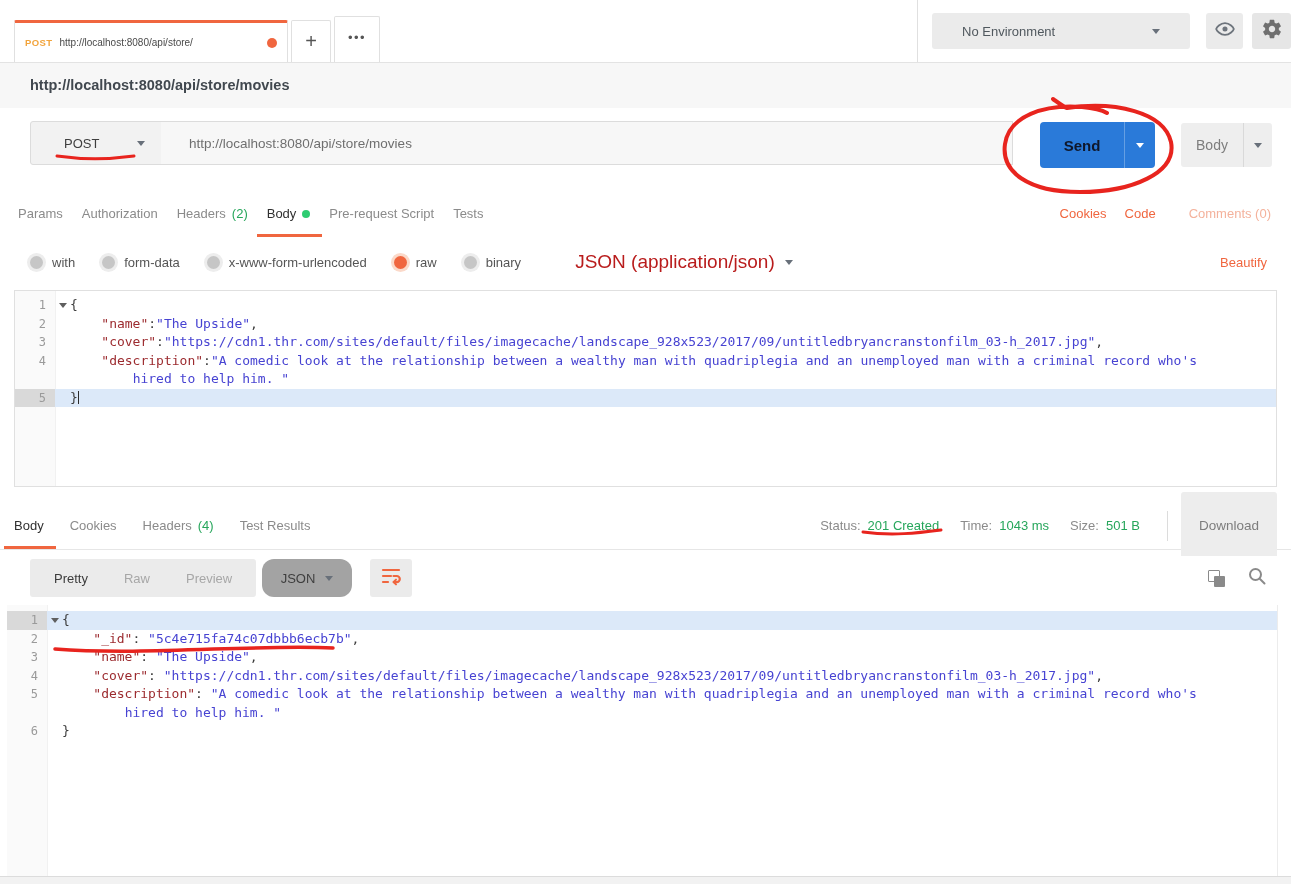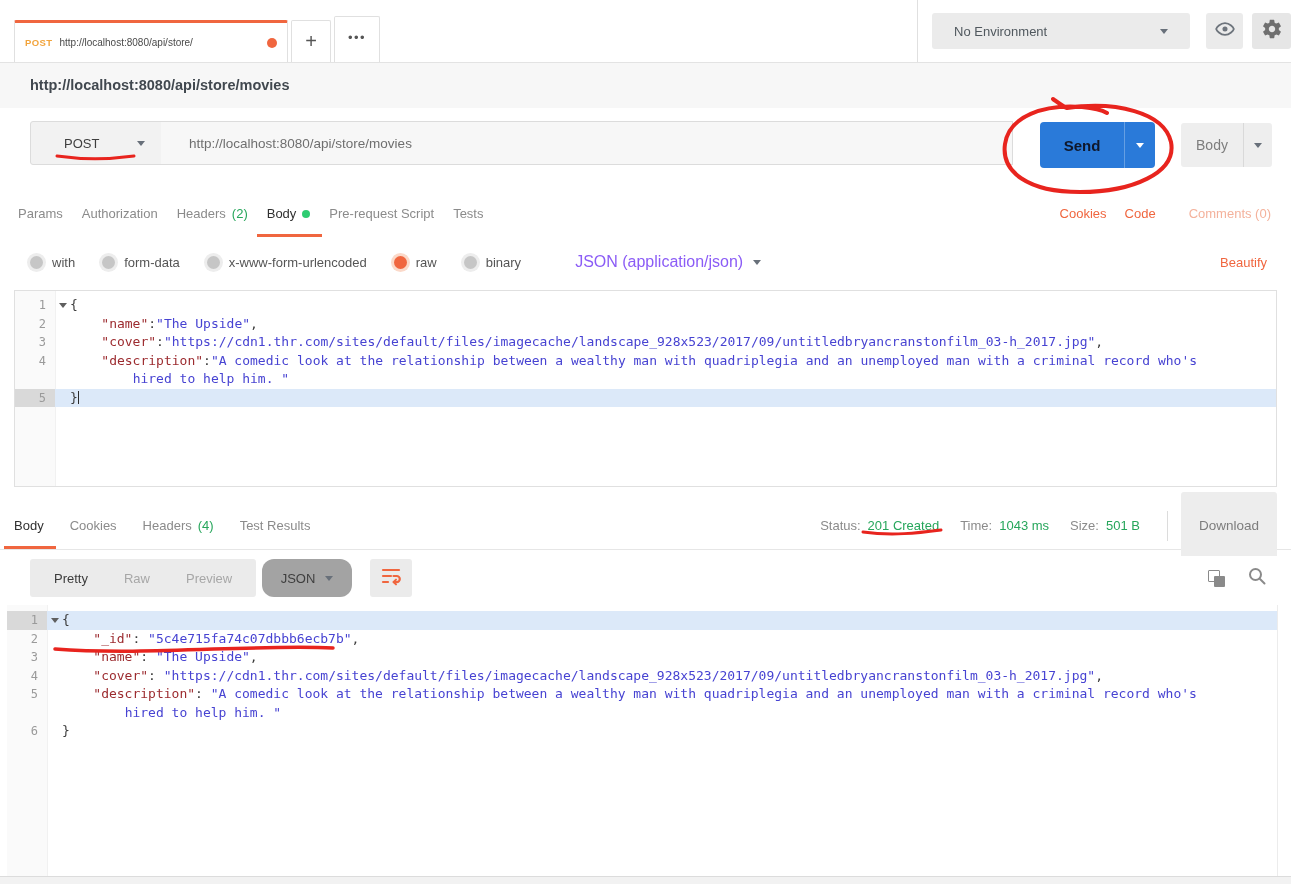--- a/index.html
+++ b/index.html
@@ -9,21 +9,21 @@
   #app-header{position:absolute;left:0;top:0;width:1291px;height:62px;background:#fff;border-bottom:1px solid #e3e3e3;}
   #tabstrip{position:absolute;left:14px;bottom:0;display:flex;align-items:flex-end;}
   .req-tab{height:39px;background:#fff;border:1px solid #e0e0e0;border-bottom:none;border-top:3px solid #f0663f;border-radius:2px 2px 0 0;display:flex;align-items:center;gap:7px;padding:0 10px;width:252px;}
   .req-tab .method{color:#f2a43c;font-weight:bold;font-size:9.5px;letter-spacing:.4px;}
   .req-tab .turl{color:#4a4a4a;font-size:10px;flex:1;white-space:nowrap;overflow:hidden;}
   .unsaved-dot{width:10px;height:10px;border-radius:50%;background:#f0663f;flex:0 0 auto;}
   .mini-tab{height:41px;background:#fff;border:1px solid #e0e0e0;border-bottom:none;border-radius:2px 2px 0 0;display:flex;align-items:center;justify-content:center;margin-left:3px;color:#555;}
   .tab-plus{width:38px;font-size:20px;font-weight:300;}
   .tab-more{width:44px;font-size:13px;letter-spacing:1.5px;padding-bottom:4px;}
   #header-divider{position:absolute;left:917px;top:0;width:1px;height:62px;background:#e0e0e0;}
-  #env-select{position:absolute;left:932px;top:13px;width:258px;height:36px;background:#ebebeb;border-radius:3px;display:flex;align-items:center;padding:0 22px;box-sizing:border-box;}
+  #env-select{position:absolute;left:932px;top:13px;width:258px;height:36px;background:#ebebeb;border-radius:3px;display:flex;align-items:center;padding:0 30px;box-sizing:border-box;}
   #env-select .lbl{font-size:13px;color:#50585e;flex:1;}
   .caret{width:0;height:0;border-left:4.5px solid transparent;border-right:4.5px solid transparent;border-top:5.5px solid #68707a;}
   .hbtn{position:absolute;top:13px;height:36px;background:#ebebeb;border-radius:3px;display:flex;align-items:center;justify-content:center;}
   #eye-btn{left:1206px;width:37px;}
   #gear-btn{left:1252px;width:39px;background:#e6e6e6;}
 
   
   #url-title-row{position:absolute;left:0;top:63px;width:1291px;height:45px;background:#f7f7f7;}
   #url-title{position:absolute;left:30px;top:0;line-height:45px;font-size:14.5px;font-weight:bold;color:#41484f;}
 
@@ -54,21 +54,21 @@
   #req-links .lnk.dim{color:#f4b29c;margin-left:15px;}
 
   
   #body-type-row{position:absolute;left:0;top:237px;width:1291px;height:50px;background:#fff;display:flex;align-items:center;}
   #body-type-row .group{display:flex;align-items:center;gap:27px;margin-left:30px;}
   .radio{display:flex;align-items:center;gap:9px;cursor:pointer;}
   .radio .rc{width:13px;height:13px;border-radius:50%;background:#c6c6c6;box-shadow:0 0 0 3px #ededed;}
   .radio.sel .rc{background:#f0663f;box-shadow:0 0 0 3px #fbd9c9;}
   .radio .rl{font-size:13px;color:#555;}
   #content-type{display:flex;align-items:center;gap:10px;margin-left:27px;cursor:pointer;}
-  #content-type .lbl{font-size:16px;color:#8b5cf6;}
+  #content-type .lbl{font-size:19px;color:#b91c1c;}
   #beautify{position:absolute;right:24px;font-size:13px;color:#f0663f;cursor:pointer;}
 
   
   .editor{position:absolute;background:#fff;font-family:"DejaVu Sans Mono","Liberation Mono",monospace;font-size:13px;}
   #req-editor{left:14px;top:290px;width:1263px;height:197px;border:1px solid #e0e0e0;box-sizing:border-box;padding-top:5px;}
   #res-editor{left:7px;top:605px;width:1271px;height:271px;padding-top:6px;}
   .gutterbg{position:absolute;left:0;top:0;bottom:0;width:40px;background:#fafafa;border-right:1px solid #f1f1f1;}
   .crow{display:flex;line-height:18.5px;position:relative;}
   .crow .gut{flex:0 0 40px;text-align:right;padding-right:9px;box-sizing:border-box;color:#9a9a9a;font-size:12px;}
   .crow .fold{flex:0 0 15px;display:flex;justify-content:center;}

